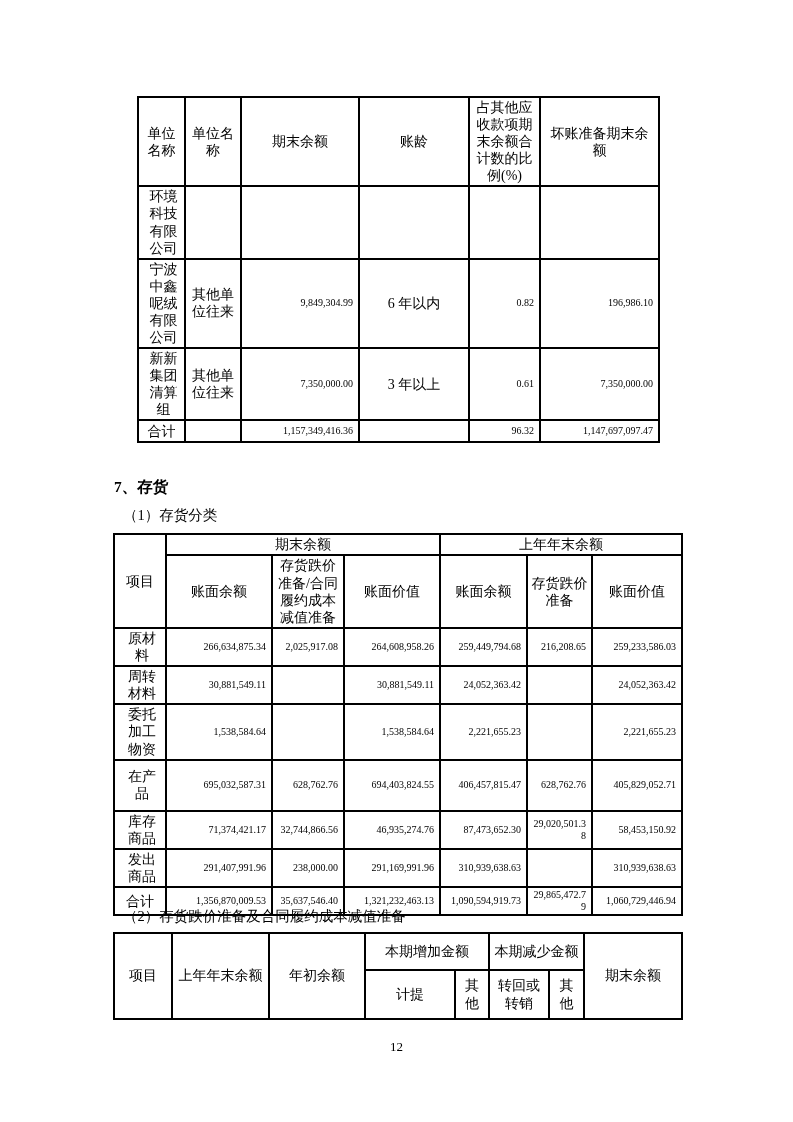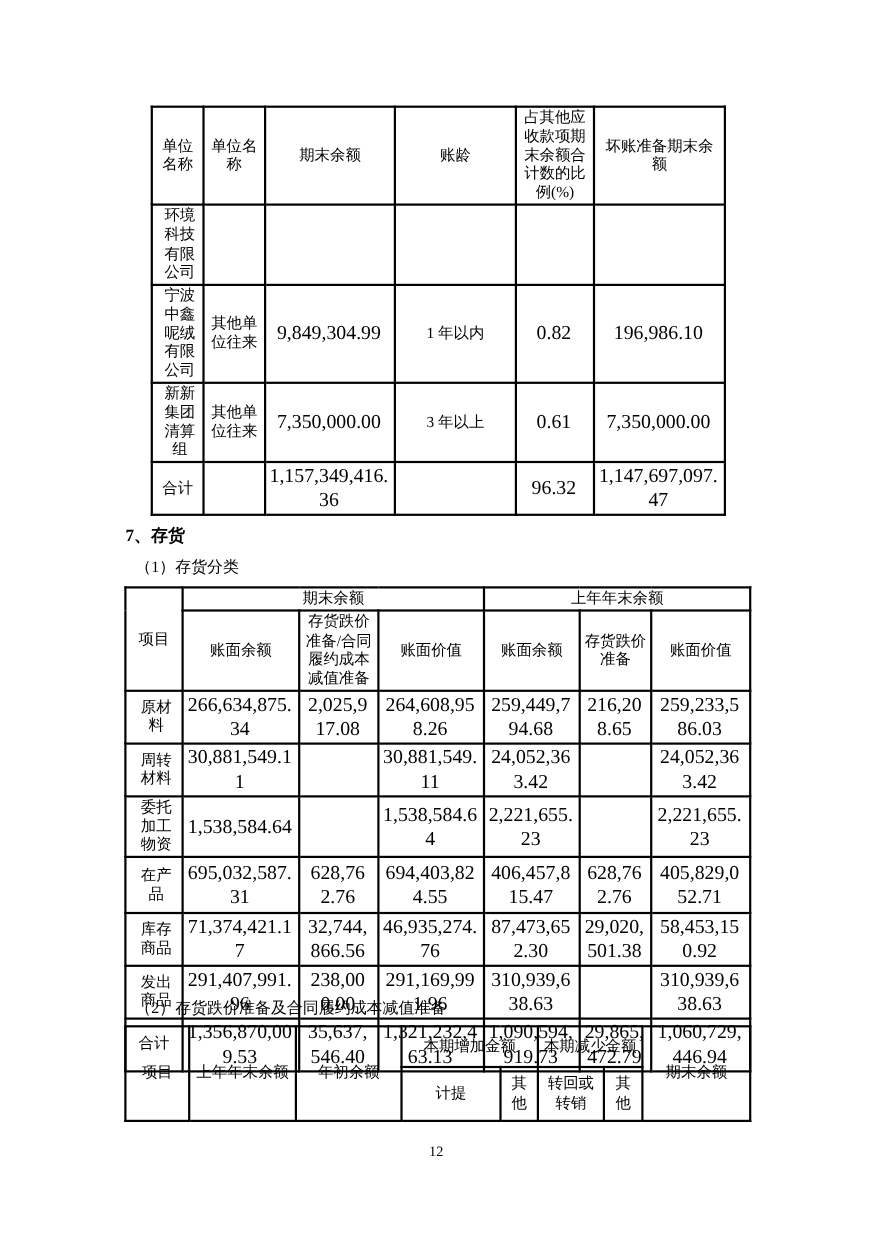--- a/index.html
+++ b/index.html
@@ -22,22 +22,22 @@
     border: 2px solid #000000;
     font-weight: normal;
     font-size: 14px;
     line-height: 1.22;
     padding: 1px 3px;
     vertical-align: middle;
     overflow: hidden;
   }
   .hdr { text-align: center; word-break: break-all; }
   .num {
-    text-align: center;
-    font-size: 18px;
+    text-align: right;
+    font-size: 10px;
     padding-right: 5px;
     word-break: break-all;
     font-family: "Liberation Serif", "DejaVu Serif", serif;
   }
   .ctr { text-align: center; }
   .lbl { text-align: center; padding-left: 7px; word-break: break-all; }
   .t1 { left: 137px; top: 96px;  width: 521px; }
   .t2 { left: 113px; top: 533px; width: 568px; }
   .t3 { left: 113px; top: 932px; width: 568px; }
   .section-heading {
@@ -90,21 +90,21 @@
         <td class="ctr"></td>
         <td class="num"></td>
         <td class="ctr"></td>
         <td class="num"></td>
         <td class="num"></td>
       </tr>
       <tr style="height:68px">
         <td class="lbl">宁波中鑫呢绒有限公司</td>
         <td class="ctr">其他单位往来</td>
         <td class="num">9,849,304.99</td>
-        <td class="ctr">1 年以内</td>
+        <td class="ctr">6 年以内</td>
         <td class="num">0.82</td>
         <td class="num">196,986.10</td>
       </tr>
       <tr style="height:57px">
         <td class="lbl">新新集团清算组</td>
         <td class="ctr">其他单位往来</td>
         <td class="num">7,350,000.00</td>
         <td class="ctr">3 年以上</td>
         <td class="num">0.61</td>
         <td class="num">7,350,000.00</td>

